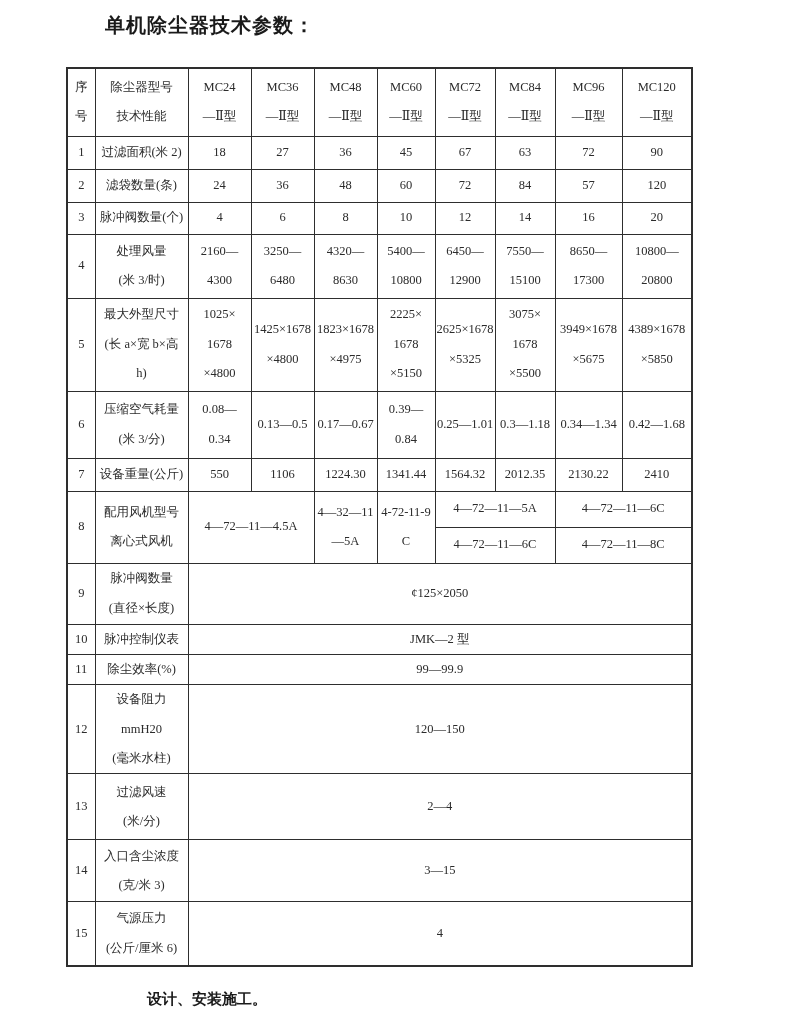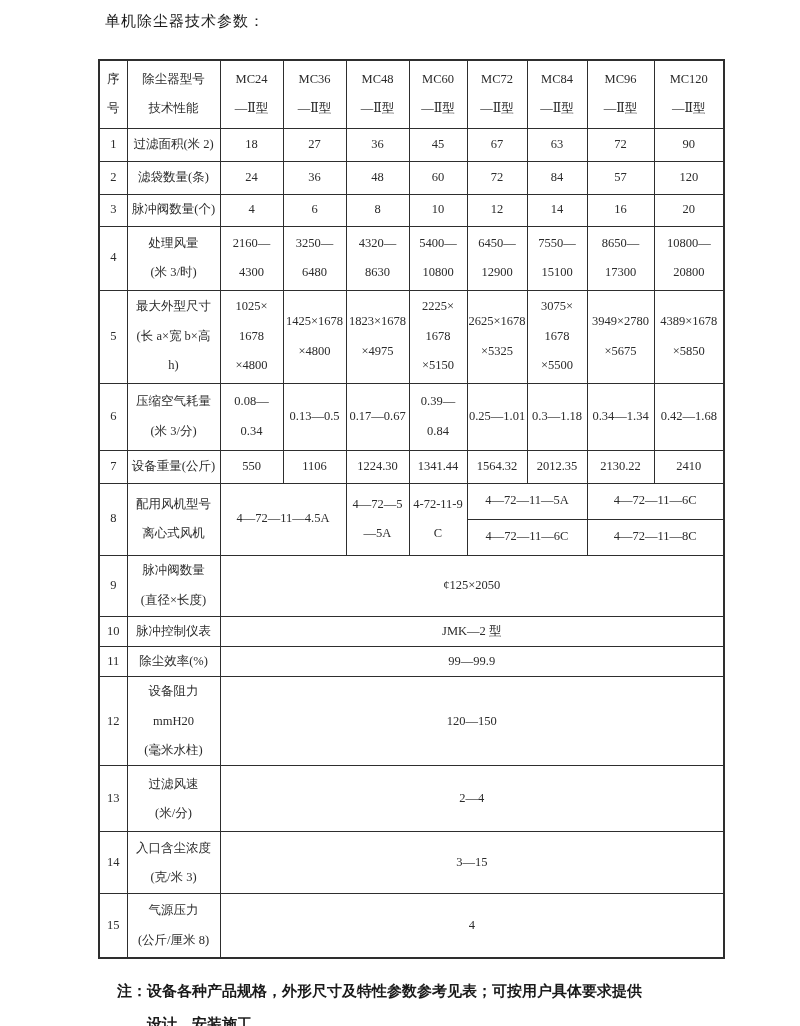--- a/index.html
+++ b/index.html
@@ -15,27 +15,27 @@
   }
   .page {
     width: 800px;
     min-height: 1026px;
     background: #ffffff;
     box-sizing: border-box;
     padding: 12px 0 20px 0;
   }
   .title {
     margin: 0 0 28px 105px;
-    font-size: 15px;
-    font-weight: normal;
+    font-size: 20px;
+    font-weight: bold;
     letter-spacing: 1px;
     color: #1a1a1a;
   }
   table.spec {
-    margin-left: 98px;
+    margin-left: 66px;
     border-collapse: collapse;
     table-layout: fixed;
     width: 625px;
     border: 2px solid #2e2e2e;
   }
   table.spec td {
     border: 1.4px solid #2e2e2e;
     text-align: center;
     vertical-align: middle;
     font-size: 12.5px;
@@ -183,21 +183,21 @@
       <td class="ml">1823×1678
 ×4975</td>
       <td class="ml">2225×
 1678
 ×5150</td>
       <td class="ml">2625×1678
 ×5325</td>
       <td class="ml">3075×
 1678
 ×5500</td>
-      <td class="ml">3949×2780
+      <td class="ml">3949×1678
 ×5675</td>
       <td class="ml">4389×1678
 ×5850</td>
     </tr>
 
     <tr class="h67">
       <td>6</td>
       <td class="ml">压缩空气耗量
 (米 3/分)</td>
       <td class="ml">0.08—
@@ -223,21 +223,21 @@
       <td>2012.35</td>
       <td>2130.22</td>
       <td>2410</td>
     </tr>
 
     <tr class="h36">
       <td rowspan="2">8</td>
       <td rowspan="2" class="ml">配用风机型号
 离心式风机</td>
       <td rowspan="2" colspan="2">4—72—11—4.5A</td>
-      <td rowspan="2" class="ml">4—72—5
+      <td rowspan="2" class="ml">4—32—11
 —5A</td>
       <td rowspan="2" class="ml">4-72-11-9
 C</td>
       <td colspan="2">4—72—11—5A</td>
       <td colspan="2">4—72—11—6C</td>
     </tr>
     <tr class="h36">
       <td colspan="2">4—72—11—6C</td>
       <td colspan="2">4—72—11—8C</td>
     </tr>
@@ -278,24 +278,23 @@
     <tr class="h62">
       <td>14</td>
       <td class="ml">入口含尘浓度
 (克/米 3)</td>
       <td colspan="8">3—15</td>
     </tr>
 
     <tr class="h64">
       <td>15</td>
       <td class="ml">气源压力
-(公斤/厘米 8)</td>
+(公斤/厘米 6)</td>
       <td colspan="8">4</td>
     </tr>
   </tbody>
     </table>
 
   <div class="note">
-    <div>注：设备各种产品规格，外形尺寸及特性参数参考见表；可按用户具体要求提供</div>
     <div class="indent">设计、安装施工。</div>
   </div>
 
 </div>
 
 </body></html>

